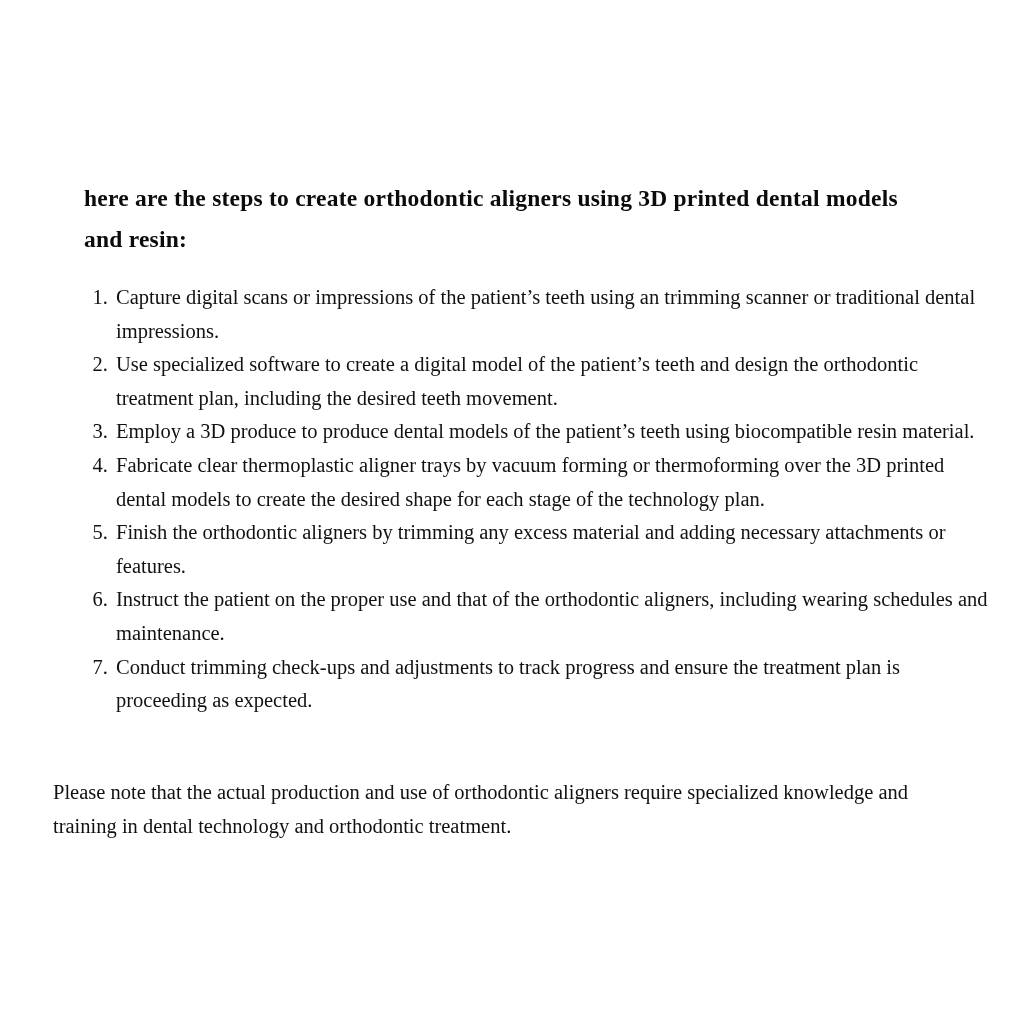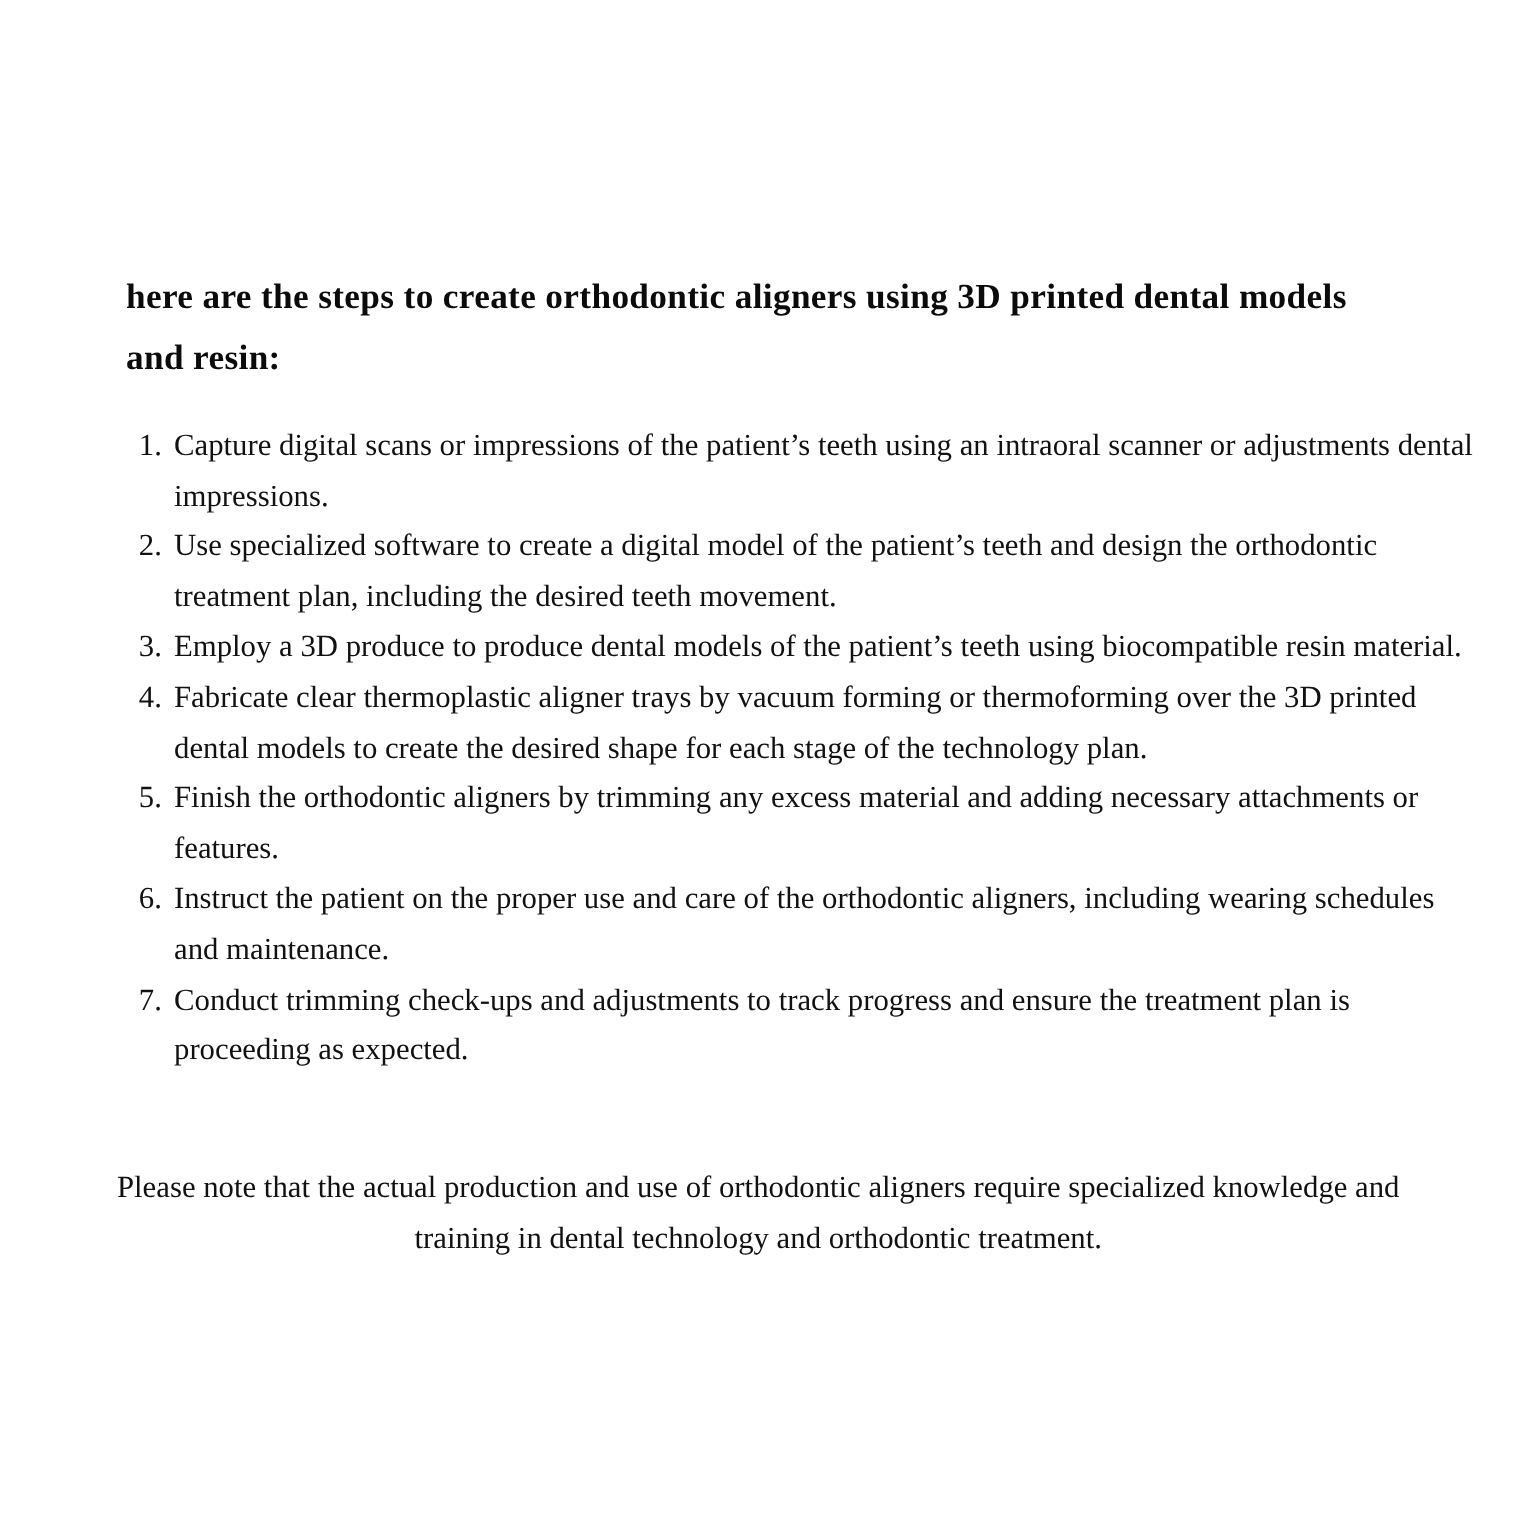--- a/index.html
+++ b/index.html
@@ -62,35 +62,35 @@
 
   
   .closing-note {
     position: absolute;
     left: 53px;
     top: 776px;
     width: 905px;
     margin: 0;
     font-size: 20.5px;
     line-height: 33.6px;
-    text-align: center;
+    text-align: left;
   }
 </style>
 </head>
 <body>
 
 <div class="page">
 
   <h1 class="doc-heading">here are the steps to create orthodontic aligners using 3D printed dental models and resin:</h1>
 
   <ol class="steps-list">
-    <li>Capture digital scans or impressions of the patient’s teeth using an intraoral scanner or adjustments dental impressions.</li>
+    <li>Capture digital scans or impressions of the patient’s teeth using an trimming scanner or traditional dental impressions.</li>
     <li>Use specialized software to create a digital model of the patient’s teeth and design the orthodontic treatment plan, including the desired teeth movement.</li>
     <li>Employ a 3D produce to produce dental models of the patient’s teeth using biocompatible resin material.</li>
     <li>Fabricate clear thermoplastic aligner trays by vacuum forming or thermoforming over the 3D printed dental models to create the desired shape for each stage of the technology plan.</li>
     <li>Finish the orthodontic aligners by trimming any excess material and adding necessary attachments or features.</li>
-    <li>Instruct the patient on the proper use and care of the orthodontic aligners, including wearing schedules and maintenance.</li>
+    <li>Instruct the patient on the proper use and that of the orthodontic aligners, including wearing schedules and maintenance.</li>
     <li>Conduct trimming check-ups and adjustments to track progress and ensure the treatment plan is proceeding as expected.</li>
   </ol>
 
   <p class="closing-note">Please note that the actual production and use of orthodontic aligners require specialized knowledge and training in dental technology and orthodontic treatment.</p>
 
 </div>
 
 </body></html>

